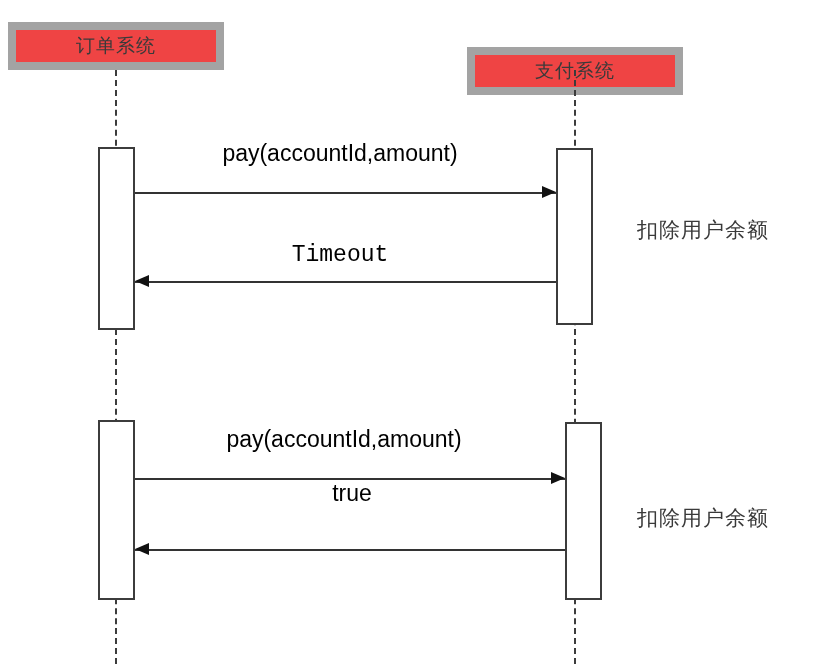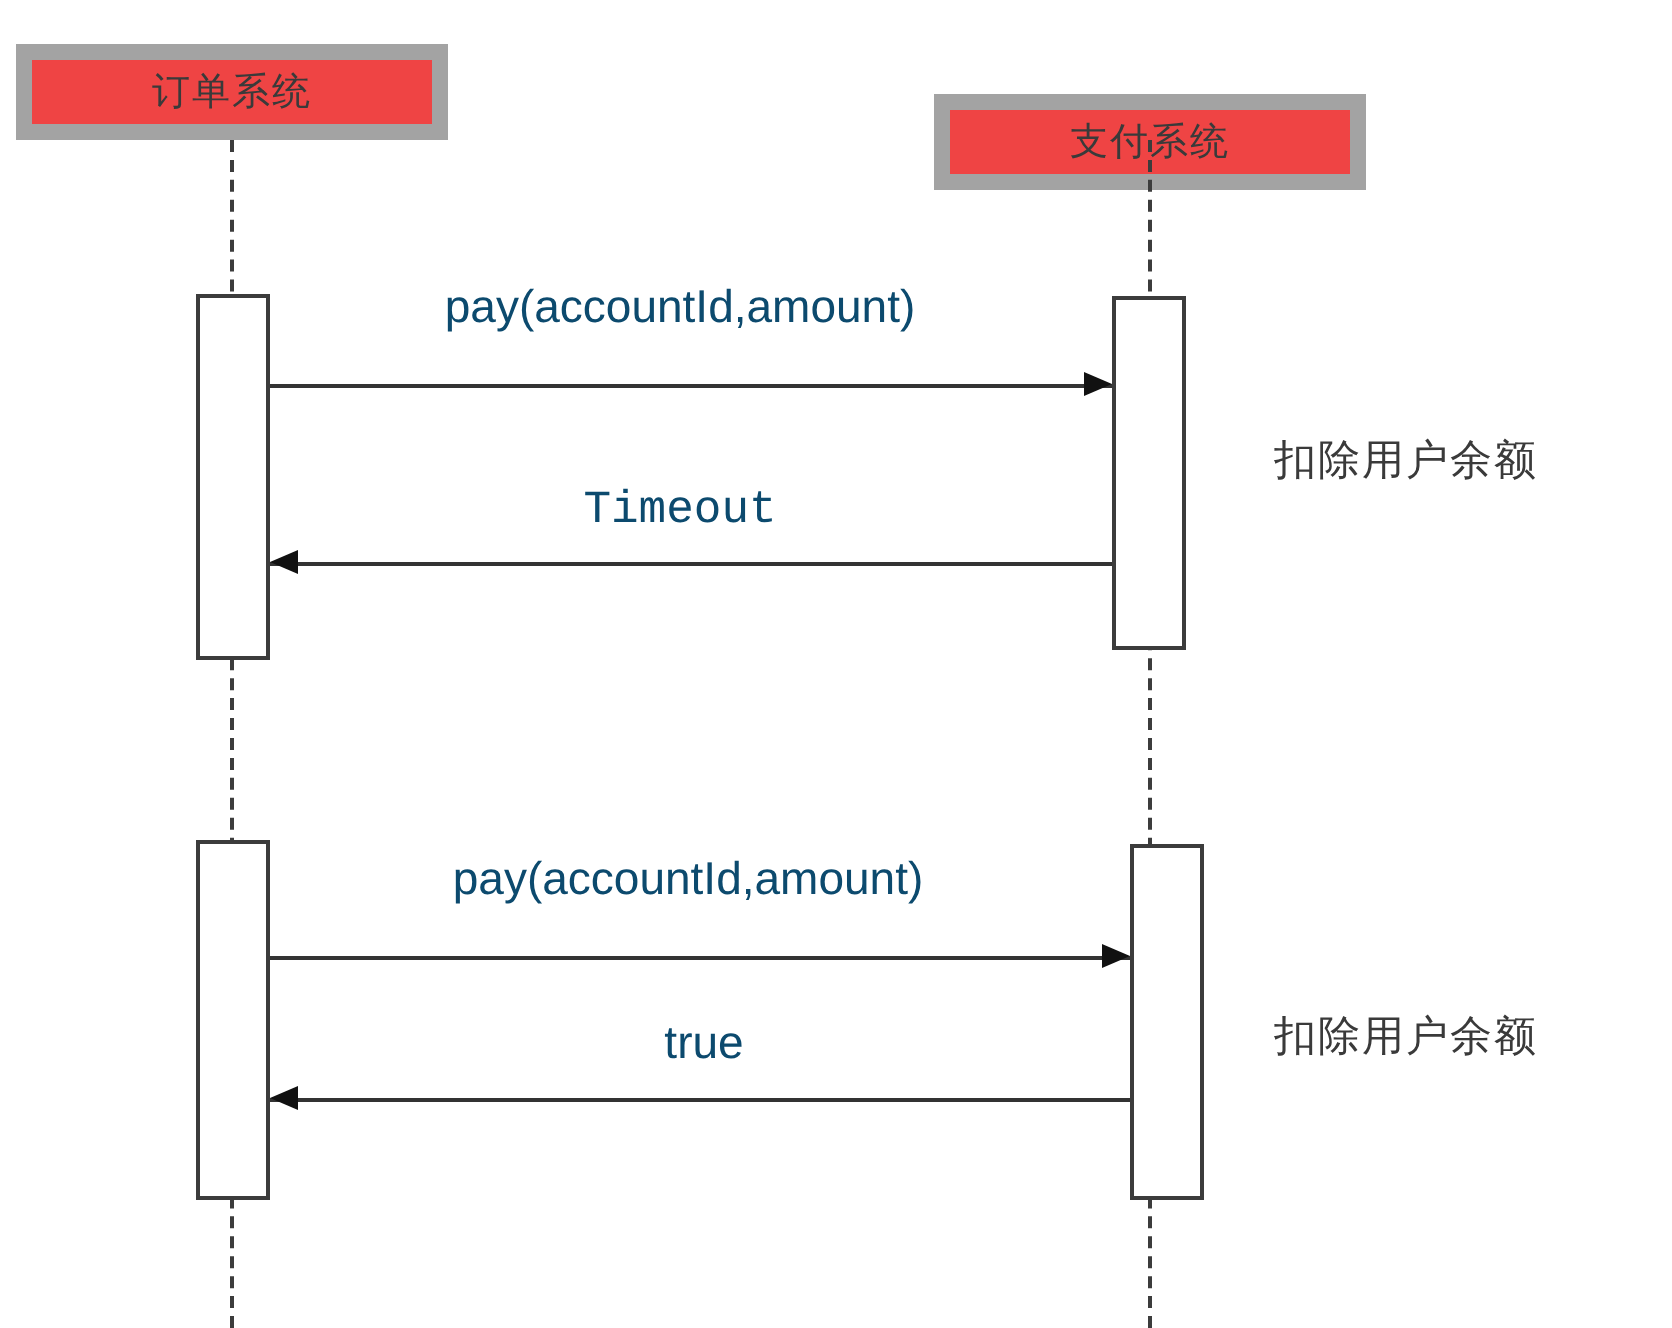--- a/index.html
+++ b/index.html
@@ -71,21 +71,21 @@
     right: 0;
     border-left: 14px solid #111111;
   }
   .message.to-left .head {
     left: 0;
     border-right: 14px solid #111111;
   }
   .message-label {
     position: absolute;
     font-size: 23px;
-    color: #0c4a6e;
+    color: #000000;
     white-space: nowrap;
     text-align: center;
     transform: translateX(-50%);
   }
   
   .annotation {
     position: absolute;
     font-size: 21px;
     color: #3a3a3a;
     white-space: nowrap;
@@ -128,21 +128,21 @@
 
   <div class="activation" style="left:98px; top:420px; width:37px; height:180px;"></div>
   <div class="activation" style="left:565px; top:422px; width:37px; height:178px;"></div>
 
   <div class="message-label" style="left:344px; top:426px;">pay(accountId,amount)</div>
   <div class="message to-right" style="left:135px; top:478px; width:430px;">
     <div class="line" style="width:430px;"></div>
     <div class="head"></div>
   </div>
 
-  <div class="message-label" style="left:352px; top:508px;">true</div>
+  <div class="message-label" style="left:352px; top:480px;">true</div>
   <div class="message to-left" style="left:135px; top:549px; width:430px;">
     <div class="line" style="width:430px;"></div>
     <div class="head"></div>
   </div>
 
   <div class="annotation" style="left:637px; top:504px;">扣除用户余额</div>
 
 </div>
 
 </body></html>

